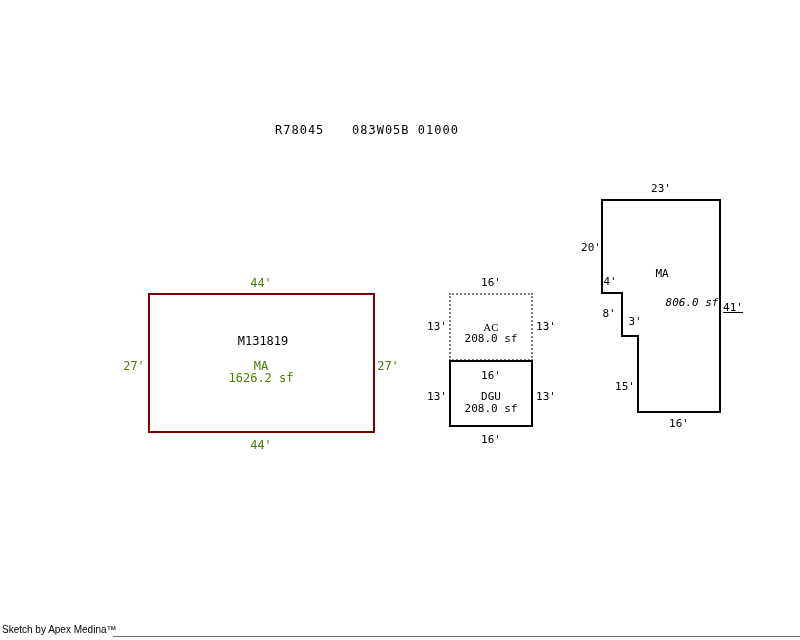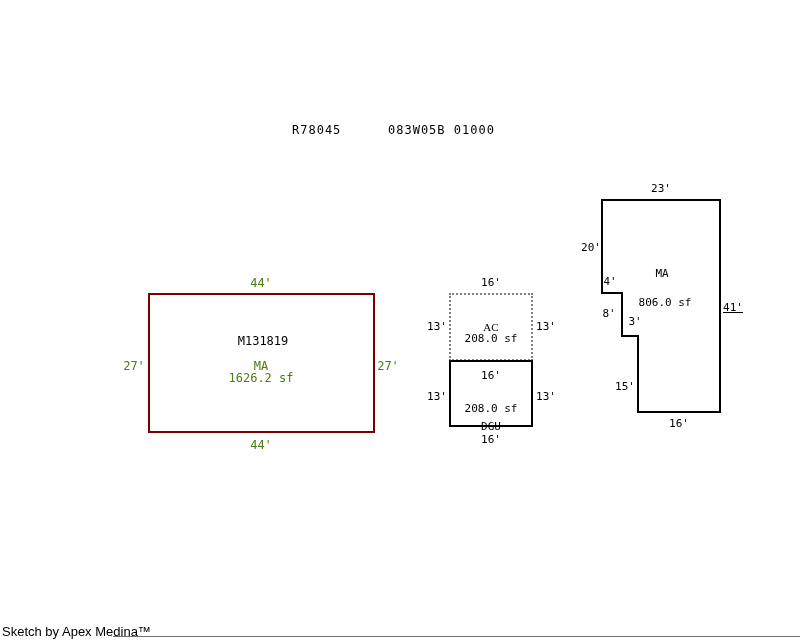--- a/index.html
+++ b/index.html
@@ -10,30 +10,30 @@
   .lbl{position:absolute;white-space:nowrap;transform:translate(-50%,-50%);
        font-size:11px;color:#000;line-height:12px;text-align:left;}
   .hdr{position:absolute;font-size:12px;color:#000;letter-spacing:1px;white-space:nowrap;}
   .maroon{color:#4d7c0f;font-weight:normal;font-size:12px;}
   .rect{position:absolute;box-sizing:border-box;background:#fff;}
   .rect.main{border:2px solid #7b0000;}
   .rect.dotted{border:2px dotted #808080;}
   .rect.solid{border:2px solid #000;}
   .poly-svg{position:absolute;}
   .footer-credit{position:absolute;font-family:"Liberation Sans",sans-serif;
-       font-size:13px;color:#000;white-space:nowrap;}
+       font-size:10px;color:#000;white-space:nowrap;}
   .footer-line{position:absolute;height:1px;background:#6e6e6e;}
 </style>
 </head>
 <body>
 
 <div class="canvas">
 
-  <div class="hdr" style="left:280px;top:123px;padding-left:12px;">R78045</div>
-  <div class="hdr" style="left:388px;top:123px;">083W05B 01000</div>
+  <div class="hdr" style="left:263px;top:123px;padding-left:12px;">R78045</div>
+  <div class="hdr" style="left:352px;top:123px;">083W05B 01000</div>
 
   <div class="rect main" style="left:148px;top:293px;width:227px;height:140px;"></div>
   <div class="lbl maroon" style="left:261px;top:283px;">44'</div>
   <div class="lbl maroon" style="left:261px;top:445px;">44'</div>
   <div class="lbl maroon" style="left:134px;top:366px;">27'</div>
   <div class="lbl maroon" style="left:388px;top:366px;">27'</div>
   <div class="lbl" style="left:263px;top:341px;font-size:12px;">M131819</div>
   <div class="lbl maroon" style="left:261px;top:366px;">MA</div>
   <div class="lbl maroon" style="left:261px;top:378px;">1626.2 sf</div>
 
@@ -42,33 +42,33 @@
 
   <div class="lbl" style="left:491px;top:283px;">16'</div>
   <div class="lbl" style="left:437px;top:327px;">13'</div>
   <div class="lbl" style="left:546px;top:327px;">13'</div>
   <div class="lbl" style="left:491px;top:327px;font-family:Liberation Serif, serif;">AC</div>
   <div class="lbl" style="left:491px;top:339px;">208.0 sf</div>
 
   <div class="lbl" style="left:491px;top:376px;">16'</div>
   <div class="lbl" style="left:437px;top:397px;">13'</div>
   <div class="lbl" style="left:546px;top:397px;">13'</div>
-  <div class="lbl" style="left:491px;top:397px;margin-top:30px;">DGU</div>
+  <div class="lbl" style="left:491px;top:397px;">DGU</div>
   <div class="lbl" style="left:491px;top:409px;">208.0 sf</div>
   <div class="lbl" style="left:491px;top:440px;">16'</div>
 
   <svg class="poly-svg" style="left:595px;top:193px;" width="135" height="228" viewBox="0 0 135 228">
     <polygon points="7,7 125,7 125,219 43,219 43,143 27,143 27,100 7,100" fill="none" stroke="#000000" stroke-width="2"></polygon>
   </svg>
   <div class="lbl" style="left:661px;top:189px;">23'</div>
   <div class="lbl" style="left:591px;top:248px;">20'</div>
   <div class="lbl" style="left:610px;top:282px;">4'</div>
   <div class="lbl" style="left:662px;top:274px;">MA</div>
   <div class="lbl" style="left:609px;top:314px;">8'</div>
-  <div class="lbl" style="left:665px;top:303px;">806.0 sf</div>
+  <div class="lbl" style="left:692px;top:303px;font-style:italic;">806.0 sf</div>
   <div class="lbl" style="left:733px;top:308px;text-decoration:underline;">41'</div>
   <div class="lbl" style="left:635px;top:322px;">3'</div>
   <div class="lbl" style="left:625px;top:374px;margin-top:13px;">15'</div>
   <div class="lbl" style="left:679px;top:424px;">16'</div>
 
   <div class="footer-credit" style="left:2px;top:624px;">Sketch by Apex Medina™</div>
   <div class="footer-line" style="left:113px;top:636px;width:687px;"></div>
 
 </div>
 

